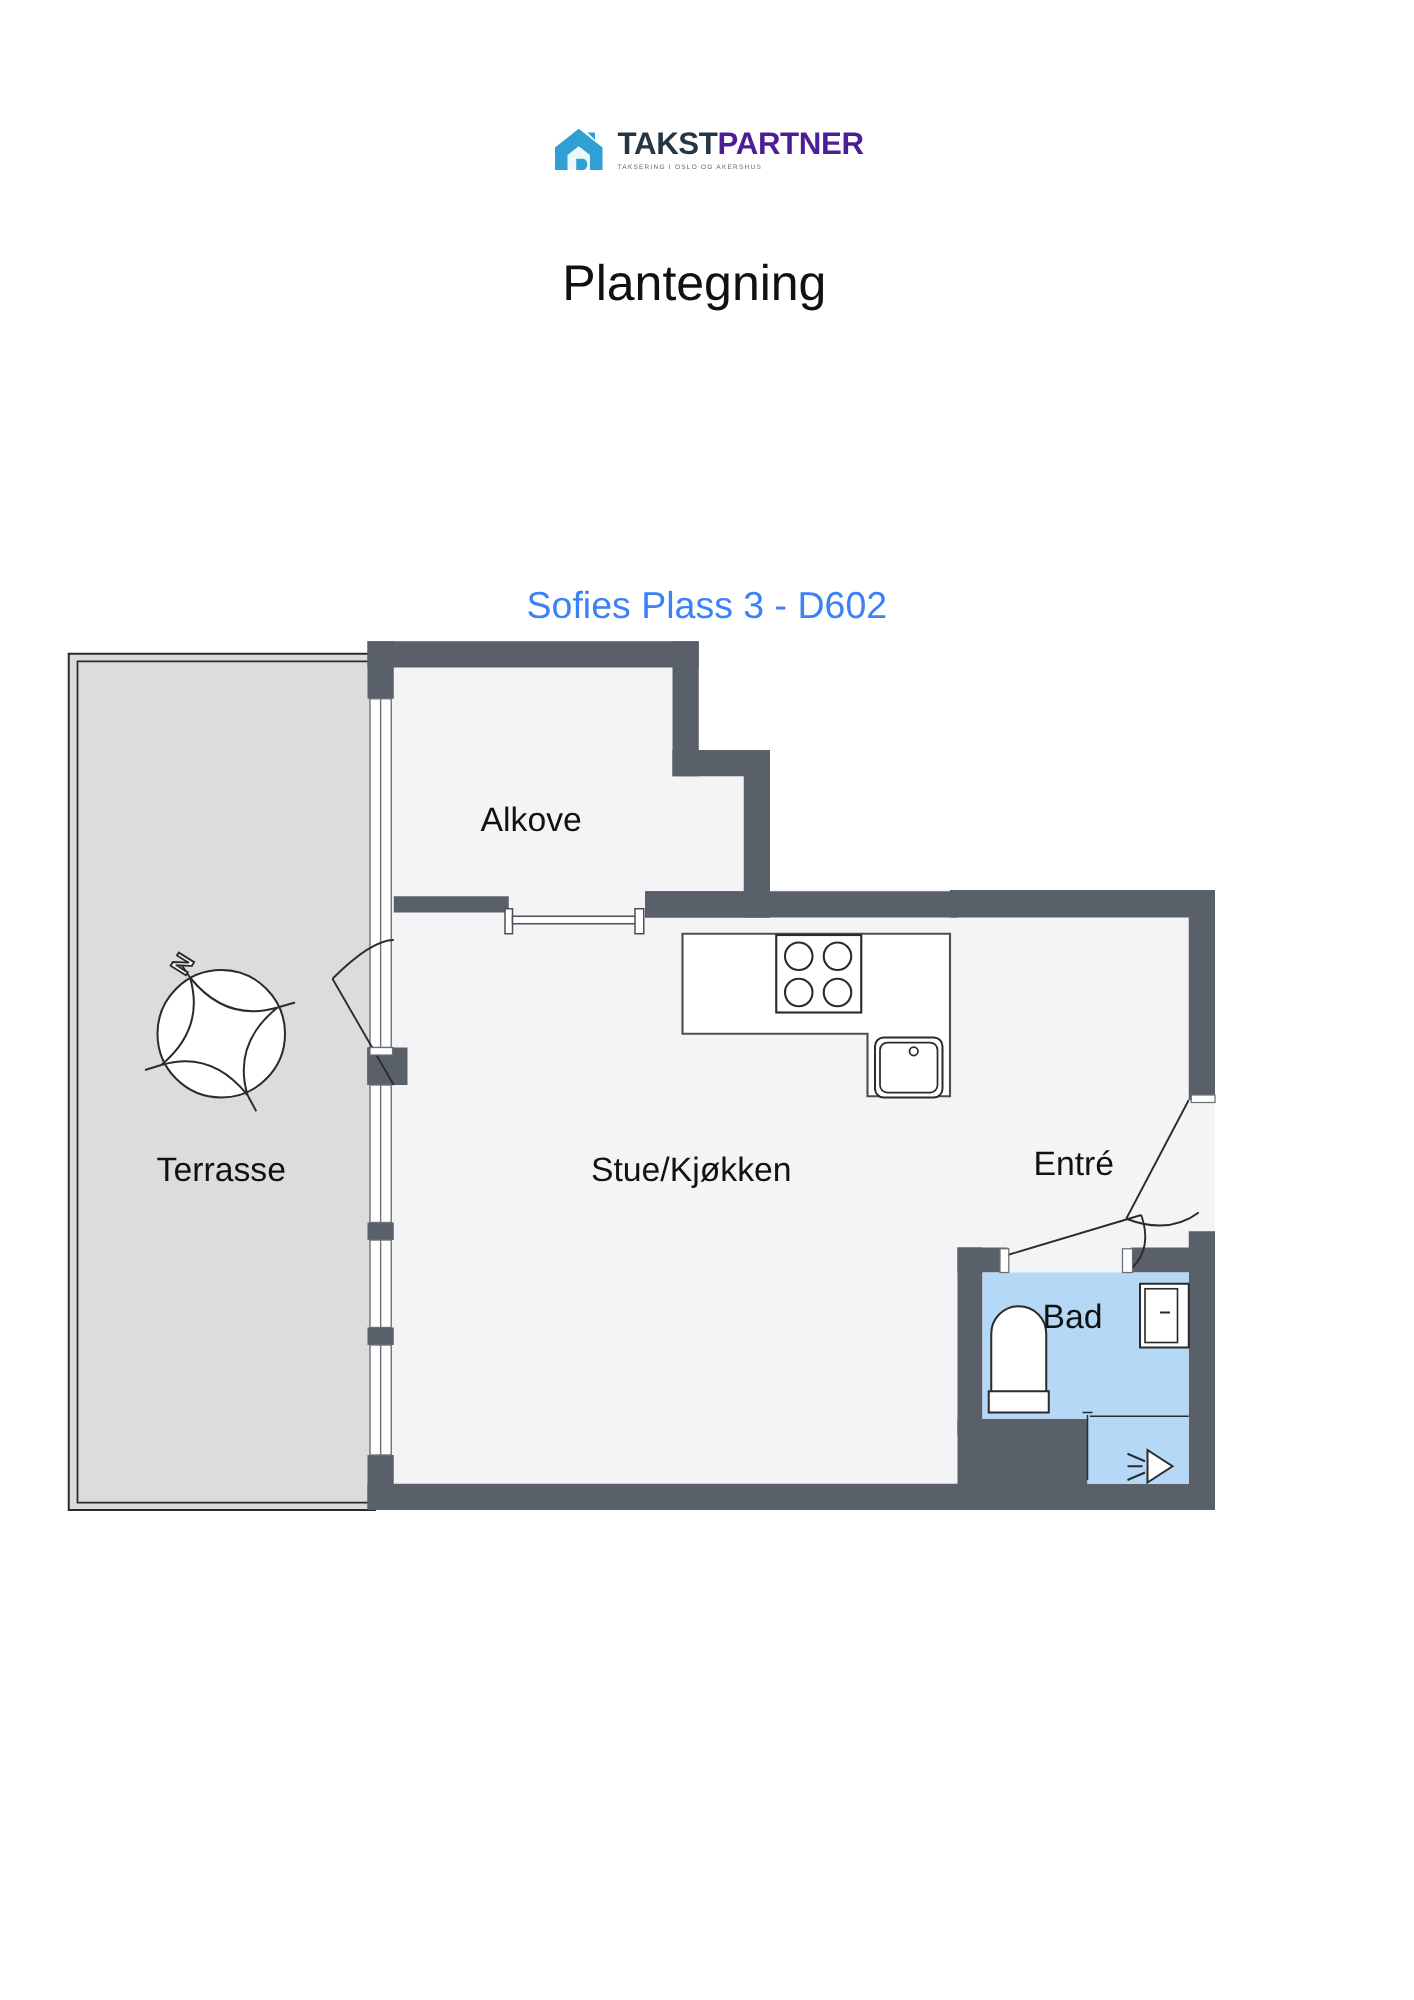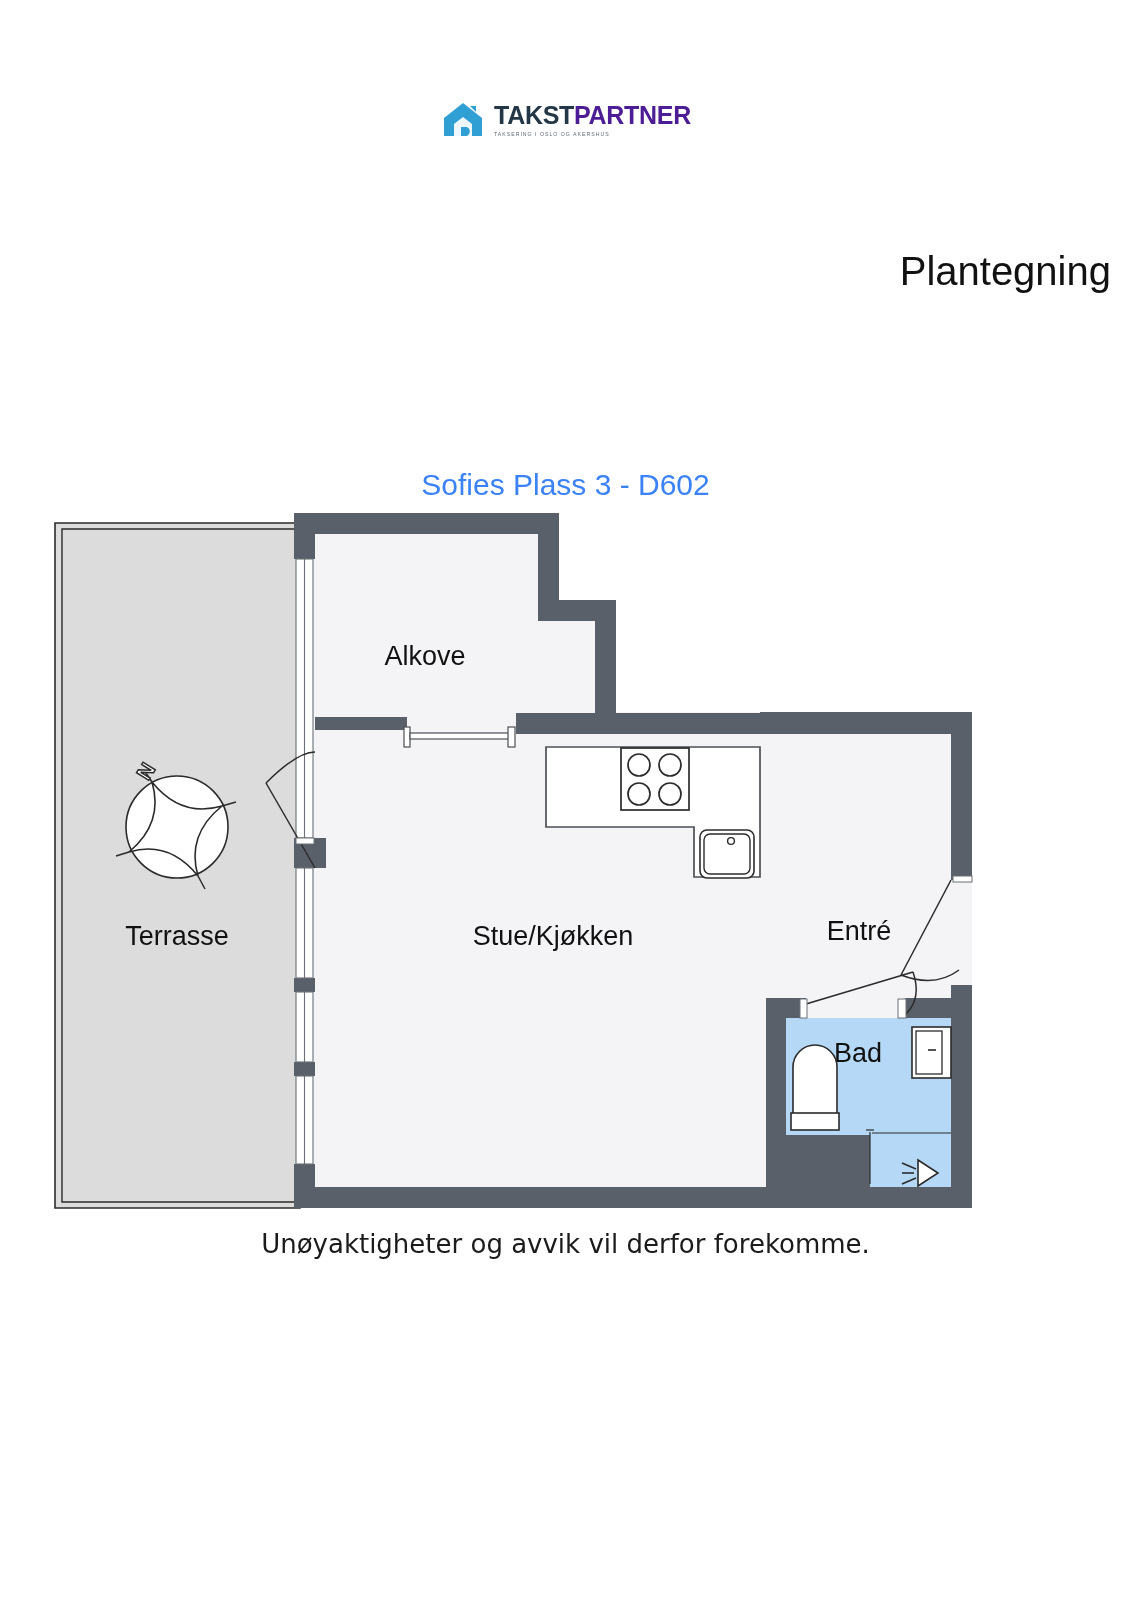--- a/index.html
+++ b/index.html
@@ -45,24 +45,23 @@
     letter-spacing: 1.0px;
     color: #5d6b75;
     margin-top: 3px;
     white-space: nowrap;
   }
 
   #page-title {
     position: absolute;
     left: 0; top: 205px;
     width: 1111px;
-    text-align: right;
+    text-align: center;
     font-size: 40px;
     color: #111;
-    margin-top: 44px;
   }
 
   #plan-title {
     position: absolute;
     left: 0; top: 468px;
     width: 1131px;
     text-align: center;
     font-size: 30px;
     color: #3b82f6;
   }
@@ -267,14 +266,13 @@
   <text x="425" y="665" text-anchor="middle" font-family="Liberation Sans, sans-serif" font-size="27" fill="#111">Alkove</text>
 
   <text x="553" y="945" text-anchor="middle" font-family="Liberation Sans, sans-serif" font-size="27" fill="#111">Stue/Kjøkken</text>
 
   <text x="859" y="940" text-anchor="middle" font-family="Liberation Sans, sans-serif" font-size="27" fill="#111">Entré</text>
 
   <text x="858" y="1062" text-anchor="middle" font-family="Liberation Sans, sans-serif" font-size="27" fill="#111">Bad</text>
 </svg>
 
 <div id="disclaimer">
-  <div>Unøyaktigheter og avvik vil derfor forekomme.</div>
 </div>
 
 </body></html>

